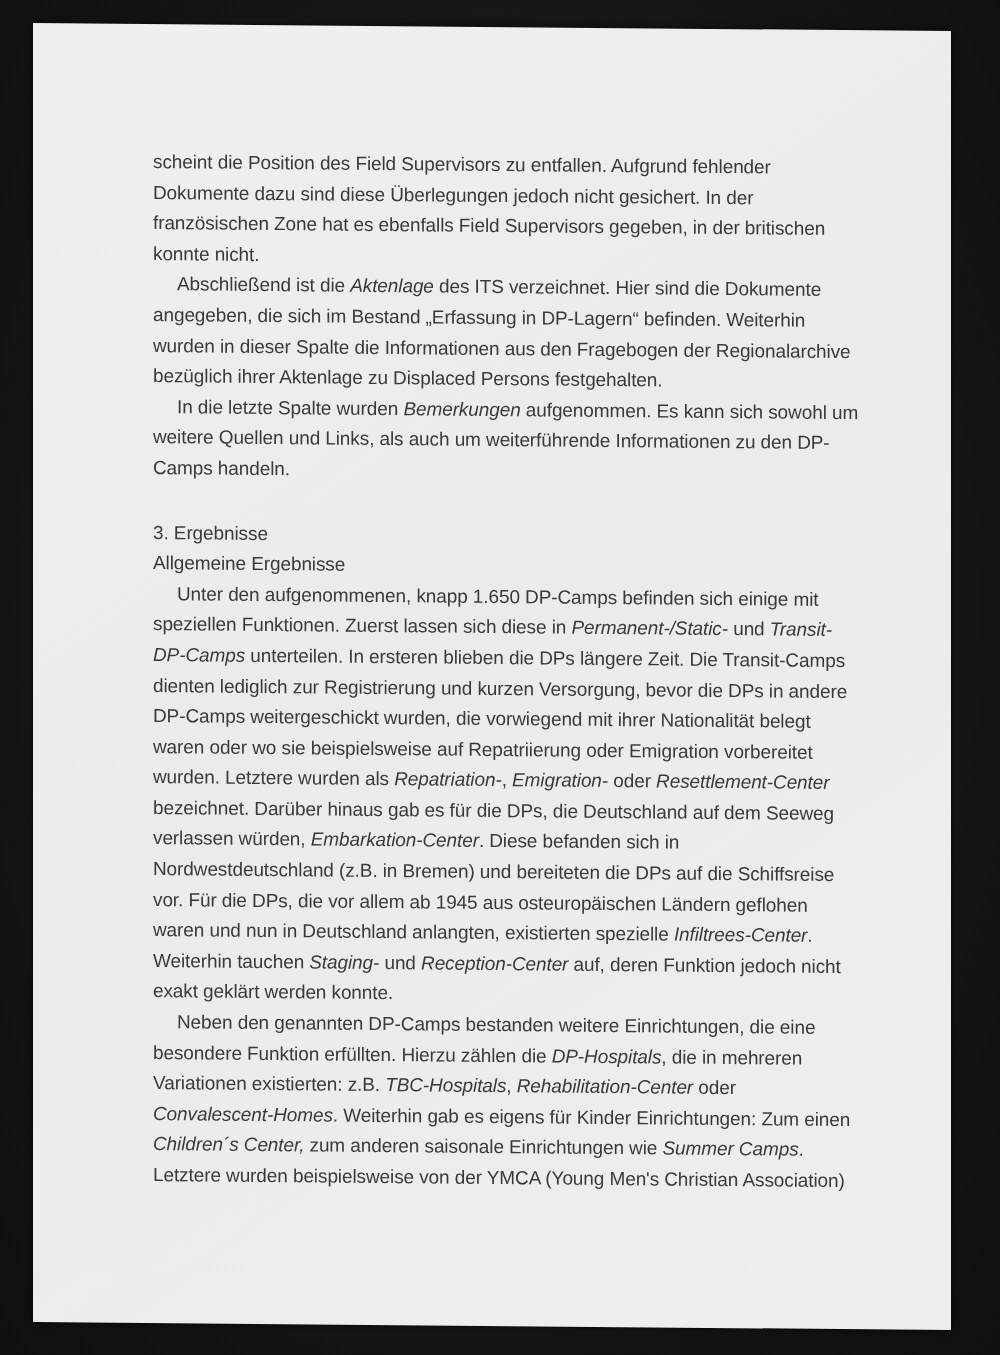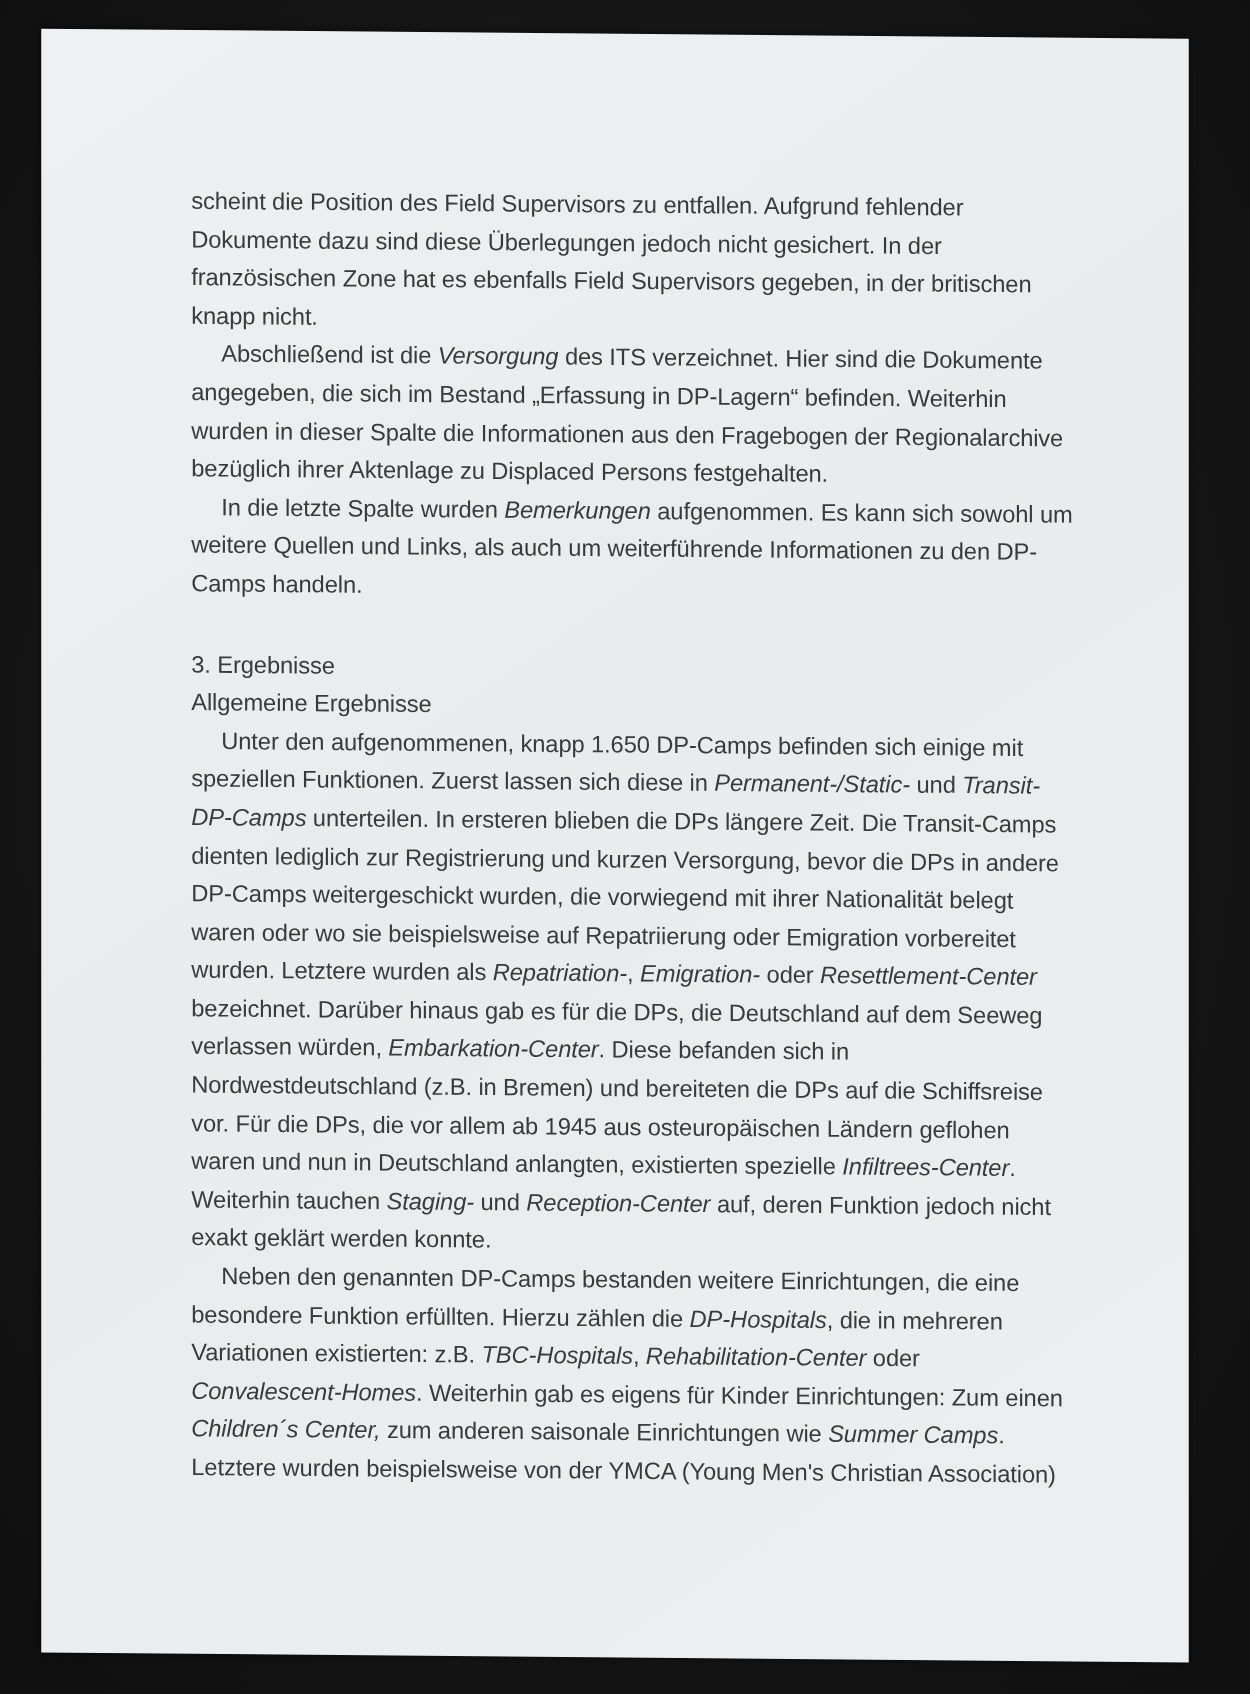--- a/index.html
+++ b/index.html
@@ -37,22 +37,22 @@
 </head>
 <body>
 
 <div class="scan-bed"></div>
 
 <div class="paper">
   <div class="textblock" style="color: rgb(58, 58, 60);">
       <div class="line"><span>scheint die Position des Field Supervisors zu entfallen. Aufgrund fehlender</span></div>
       <div class="line"><span>Dokumente dazu sind diese Überlegungen jedoch nicht gesichert. In der</span></div>
       <div class="line"><span>französischen Zone hat es ebenfalls Field Supervisors gegeben, in der britischen</span></div>
-      <div class="line"><span>knapp nicht.</span></div>
-      <div class="line indent"><span>Abschließend ist die </span><span class="it">Versorgung</span><span> des ITS verzeichnet. Hier sind die Dokumente</span></div>
+      <div class="line"><span>konnte nicht.</span></div>
+      <div class="line indent"><span>Abschließend ist die </span><span class="it">Aktenlage</span><span> des ITS verzeichnet. Hier sind die Dokumente</span></div>
       <div class="line"><span>angegeben, die sich im Bestand „Erfassung in DP-Lagern“ befinden. Weiterhin</span></div>
       <div class="line"><span>wurden in dieser Spalte die Informationen aus den Fragebogen der Regionalarchive</span></div>
       <div class="line"><span>bezüglich ihrer Aktenlage zu Displaced Persons festgehalten.</span></div>
       <div class="line indent"><span>In die letzte Spalte wurden </span><span class="it">Bemerkungen</span><span> aufgenommen. Es kann sich sowohl um</span></div>
       <div class="line"><span>weitere Quellen und Links, als auch um weiterführende Informationen zu den DP-</span></div>
       <div class="line"><span>Camps handeln.</span></div>
       <div class="spacer"></div>
       <div class="line"><span>3. Ergebnisse</span></div>
       <div class="line"><span>Allgemeine Ergebnisse</span></div>
       <div class="line indent"><span>Unter den aufgenommenen, knapp 1.650 DP-Camps befinden sich einige mit</span></div>

